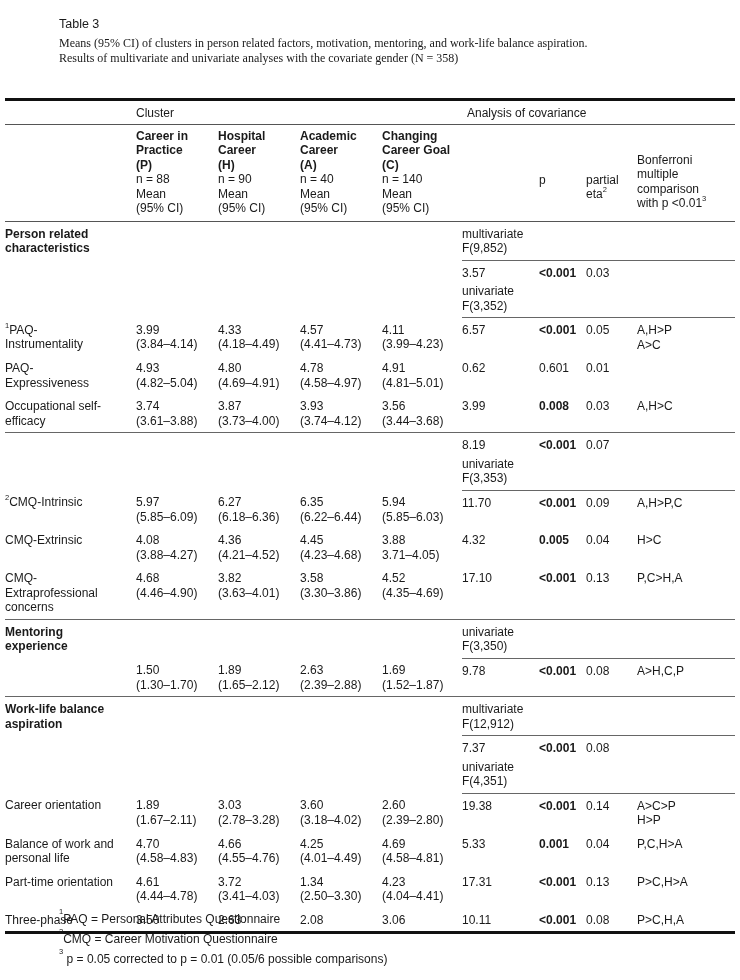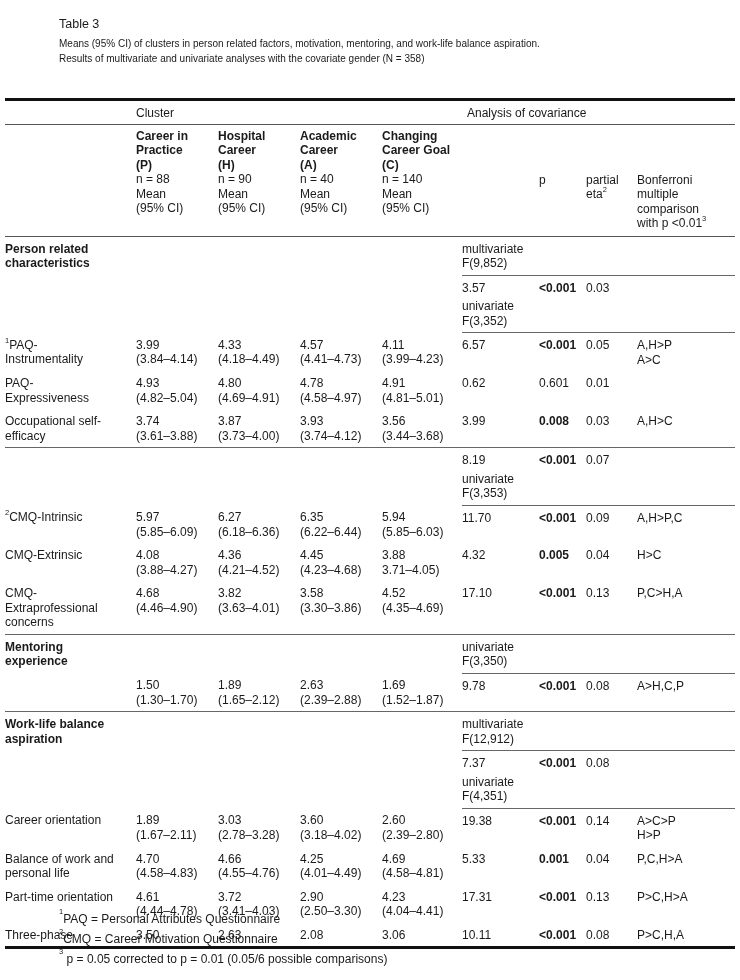--- a/index.html
+++ b/index.html
@@ -6,21 +6,21 @@
   html, body { width: 740px; height: 980px; background: #ffffff; }
   body {
     font-family: "Liberation Sans", sans-serif;
     color: #1a1a1a;
     font-size: 12px;
     line-height: 14.5px;
     position: relative;
   }
   .caption { position: absolute; left: 59px; top: 17px; width: 680px; }
   .caption .t-label { font-weight: normal; font-size: 12.5px; line-height: 15px; }
-  .caption .t-desc { margin-top: 4px; font-size: 10px; line-height: 15px; }
+  .caption .t-desc { margin-top: 4px; font-size: 12px; line-height: 15px; font-family: Liberation Serif, serif; }
 
   table.main {
     position: absolute; left: 5px; top: 98px; width: 730px;
     border-collapse: collapse; table-layout: fixed;
   }
   table.main td { vertical-align: top; padding: 0; }
   col.c0 { width: 131px; }
   col.c1 { width: 82px; }
   col.c2 { width: 82px; }
   col.c3 { width: 82px; }
@@ -138,21 +138,21 @@
           </div>
         </td>
       <td></td>
       <td class="cell">
           <div style="margin-top:44px" class="it">p</div>
         </td>
       <td class="cell">
           <div style="margin-top:44px"><span>partial eta</span><span class="sup">2</span></div>
         </td>
       <td class="cell">
-        <div style="margin-top:44px">
+        <div style="margin-top:24px">
           <div>Bonferroni</div>
           <div>multiple</div>
           <div>comparison</div>
           <div><span>with </span><span class="it">p</span><span> &lt;0.01</span><span class="sup">3</span></div>
         </div>
       </td>
     </tr>
   <tr class="sec sec-end">
         <td class="lbl">
           <div>Person related</div>
@@ -518,21 +518,21 @@
         </td>
         <td class="cell">
           <div>4.61</div>
           <div>(4.44–4.78)</div>
         </td>
         <td class="cell">
           <div>3.72</div>
           <div>(3.41–4.03)</div>
         </td>
         <td class="cell">
-          <div>2.90</div>
+          <div>1.34</div>
           <div>(2.50–3.30)</div>
         </td>
         <td class="cell">
           <div>4.23</div>
           <div>(4.04–4.41)</div>
         </td>
         <td class="an">17.31</td>
         <td class="cell b">&lt;0.001</td>
         <td class="cell">0.13</td>
         <td class="cell">

